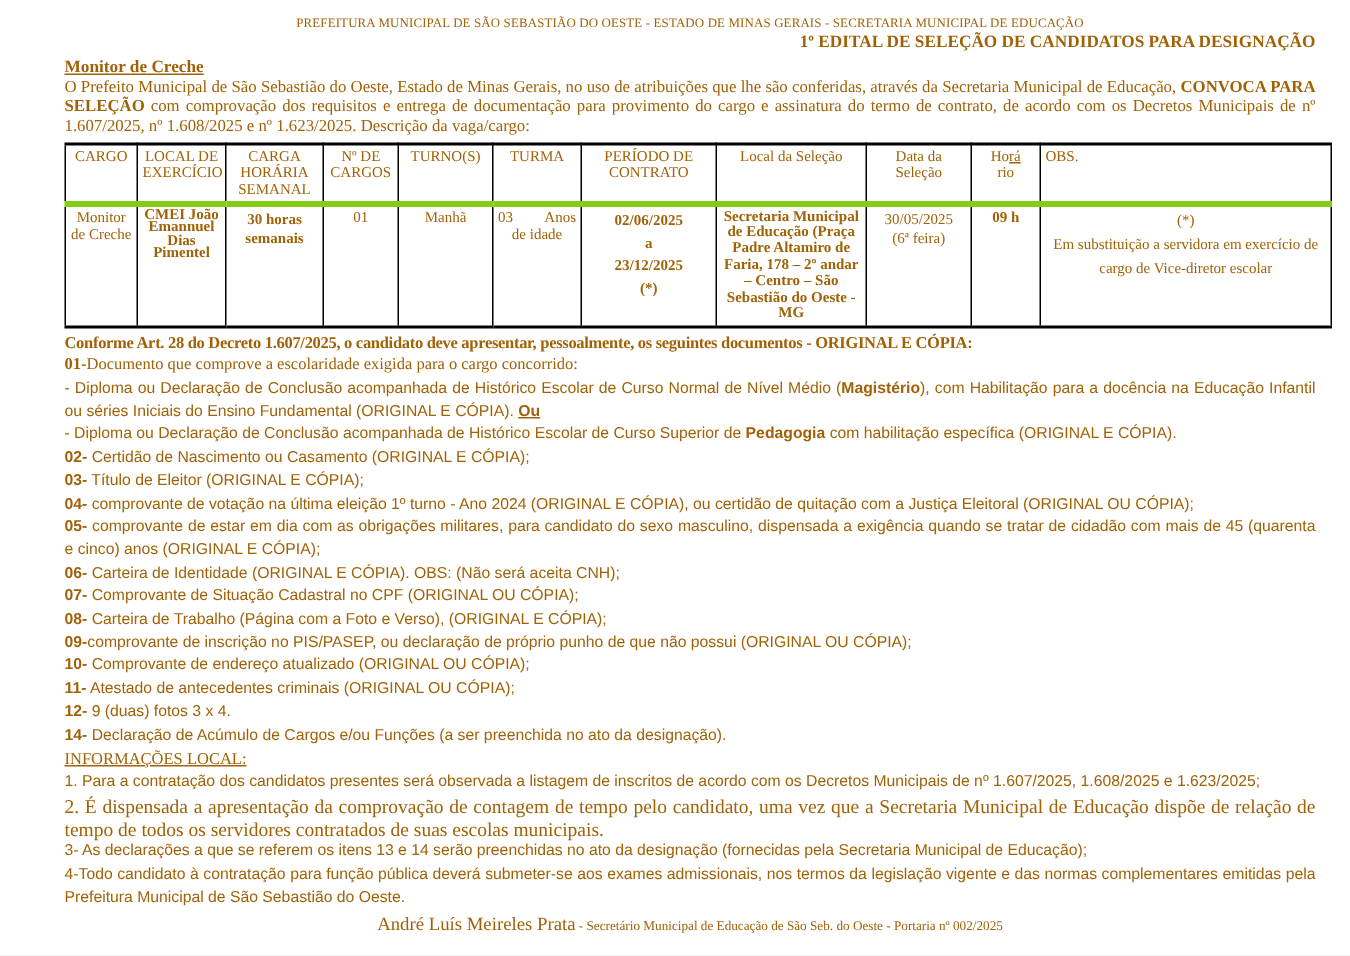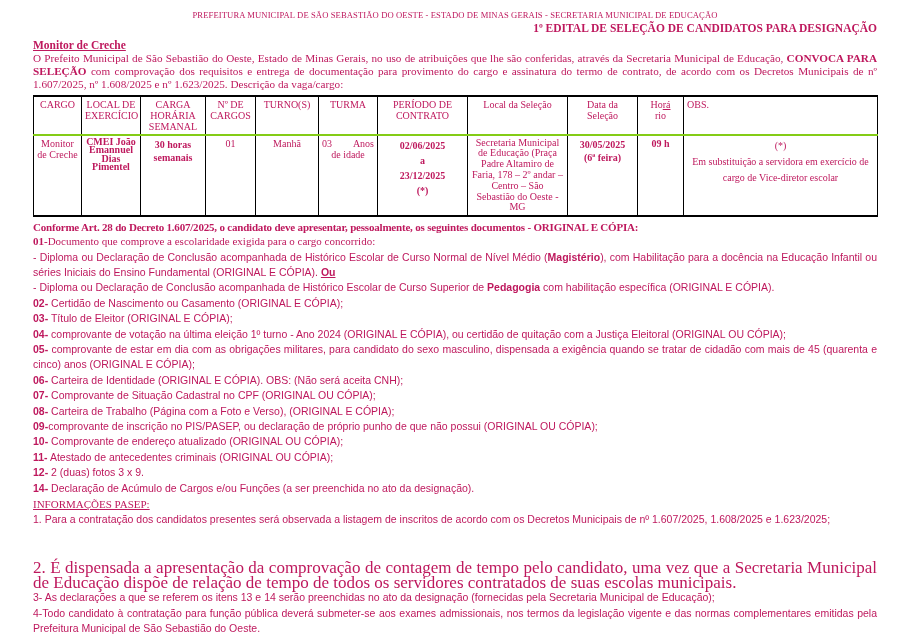--- a/index.html
+++ b/index.html
@@ -1,23 +1,24 @@
 <!DOCTYPE html>
 <html><head>
 <meta charset="utf-8">
 <style>
   * { margin: 0; padding: 0; box-sizing: border-box; }
   html, body { background: #e8e8e8; }
   .page {
     width: 900px; height: 637px;
     background: #ffffff;
-    color: #be185d;
+    color: #a16207;
     font-family: "Liberation Serif", serif;
     overflow: hidden;
     position: relative;
+    padding-left: 10px;
   }
   .content { padding: 8px 23px 0 33px; }
   .b { font-weight: bold; }
   .u { text-decoration: underline; }
   .i { }
   .serif { font-family: "Liberation Serif", serif; }
   .sans { font-family: "Liberation Sans", sans-serif; }
 
   .doc-header-line1 { font-size: 8.6px; text-align: center; letter-spacing: 0.1px; padding-top: 2px; }
   .doc-header-line2 { font-size: 11.5px; font-weight: bold; text-align: right; margin-top: 2px; }
@@ -32,41 +33,41 @@
     table-layout: fixed;
   }
   table.vaga td {
     border: 1px solid #000;
     vertical-align: top;
     padding: 2px 3px;
     font-size: 10px;
     text-align: center;
     overflow: hidden;
   }
-  tr.hdr td { height: 39px; border-bottom: 2px solid #84cc16; }
+  tr.hdr td { height: 39px; border-bottom: 4px solid #84cc16; }
   tr.hdr { border-top: 2px solid #000; }
   tr.row td { height: 81px; border-bottom: 2px solid #000; }
   td.small-hdr { font-size: 7.5px; }
   td.c-localex { font-size: 7.5px; font-weight: bold; line-height: 8.5px; }
   td.c-carga { font-size: 10.5px; font-weight: bold; line-height: 13px; }
   td.c-turma { font-size: 9.5px; text-align: left; }
   .turma-l1 { display: flex; justify-content: space-between; }
   td.c-periodo { font-size: 10.5px; font-weight: bold; line-height: 15px; }
-  td.c-localsel { font-size: 8px; font-weight: normal; text-align: justify; line-height: 10.8px; padding: 3px 4px; }
+  td.c-localsel { font-size: 8px; font-weight: bold; text-align: justify; line-height: 10.8px; padding: 3px 4px; }
   td.mid { vertical-align: middle; }
-  td.c-data { font-size: 10px; font-weight: bold; line-height: 13px; }
+  td.c-data { font-size: 10px; font-weight: normal; line-height: 13px; }
   td.c-hora { font-size: 10px; font-weight: bold; }
   td.c-obs { font-size: 11.5px; text-align: justify; line-height: 16px; padding: 2px 6px; }
 
   .conforme { font-size: 11px; font-weight: bold; margin-top: 3px; line-height: 14px; letter-spacing: -0.2px; }
   .doc-line { font-size: 10.5px; line-height: 15.4px; text-align: justify; }
   .doc-line.serif { font-size: 11px; }
   .ger-heading { font-size: 11px; line-height: 15px; margin-top: 1px; }
   .ger-line { font-size: 10.5px; line-height: 15.4px; text-align: justify; }
-  .ger-line.serif { font-size: 17px; margin-top: 32px; }
+  .ger-line.serif { font-size: 13px; }
 
   .footer { text-align: center; margin-top: 2px; font-size: 8.8px; }
   .footer .name { font-size: 12.5px; }
 </style>
 </head>
 <body>
 
 <div class="page">
   <div class="content">
 
@@ -147,24 +148,24 @@
     <div class="doc-line sans"><span class="b">02-</span><span> Certidão de Nascimento ou Casamento (ORIGINAL E CÓPIA);</span></div>
     <div class="doc-line sans"><span class="b">03-</span><span> Título de Eleitor (ORIGINAL E CÓPIA);</span></div>
     <div class="doc-line sans"><span class="b">04-</span><span> comprovante de votação na última eleição 1º turno - Ano 2024 (ORIGINAL E CÓPIA), ou certidão de quitação com a Justiça Eleitoral (ORIGINAL OU CÓPIA);</span></div>
     <div class="doc-line sans"><span class="b">05-</span><span> comprovante de estar em dia com as obrigações militares, para candidato do sexo masculino, dispensada a exigência quando se tratar de cidadão com mais de 45 (quarenta e cinco) anos (ORIGINAL E CÓPIA);</span></div>
     <div class="doc-line sans"><span class="b">06-</span><span> Carteira de Identidade (ORIGINAL E CÓPIA). OBS: (Não será aceita CNH);</span></div>
     <div class="doc-line sans"><span class="b">07-</span><span> Comprovante de Situação Cadastral no CPF (ORIGINAL OU CÓPIA);</span></div>
     <div class="doc-line sans"><span class="b">08-</span><span> Carteira de Trabalho (Página com a Foto e Verso), (ORIGINAL E CÓPIA);</span></div>
     <div class="doc-line sans"><span class="b">09-</span><span>comprovante de inscrição no PIS/PASEP, ou declaração de próprio punho de que não possui (ORIGINAL OU CÓPIA);</span></div>
     <div class="doc-line sans"><span class="b">10-</span><span> Comprovante de endereço atualizado (ORIGINAL OU CÓPIA);</span></div>
     <div class="doc-line sans"><span class="b">11-</span><span> Atestado de antecedentes criminais (ORIGINAL OU CÓPIA);</span></div>
-    <div class="doc-line sans"><span class="b">12-</span><span> 2 (duas) fotos 3 x 9.</span></div>
+    <div class="doc-line sans"><span class="b">12-</span><span> 9 (duas) fotos 3 x 4.</span></div>
     <div class="doc-line sans"><span class="b">14-</span><span> Declaração de Acúmulo de Cargos e/ou Funções (a ser preenchida no ato da designação).</span></div>
 
-    <div class="ger-heading serif"><span class="u">INFORMAÇÕES PASEP:</span></div>
+    <div class="ger-heading serif"><span class="u">INFORMAÇÕES LOCAL:</span></div>
     <div class="ger-line sans">1. Para a contratação dos candidatos presentes será observada a listagem de inscritos de acordo com os Decretos Municipais de nº  1.607/2025, 1.608/2025 e 1.623/2025;</div>
     <div class="ger-line serif">2. É dispensada a apresentação da comprovação de contagem de tempo pelo candidato, uma vez que a Secretaria Municipal de Educação dispõe de relação de tempo de todos os servidores contratados de suas escolas municipais.</div>
     <div class="ger-line sans">3- As declarações a que se referem os itens 13 e 14 serão preenchidas no ato da designação (fornecidas pela Secretaria Municipal de Educação);</div>
     <div class="ger-line sans">4-Todo candidato à contratação para função pública deverá submeter-se aos exames admissionais, nos termos da legislação vigente e das normas complementares emitidas pela Prefeitura Municipal de São Sebastião do Oeste.</div>
 
     <div class="footer"><span class="name">André Luís Meireles Prata</span><span> - </span><span>Secretário Municipal de Educação de São Seb. do Oeste - </span><span class="i">Portaria nº 002/2025</span></div>
 
   </div>
 </div>
 

